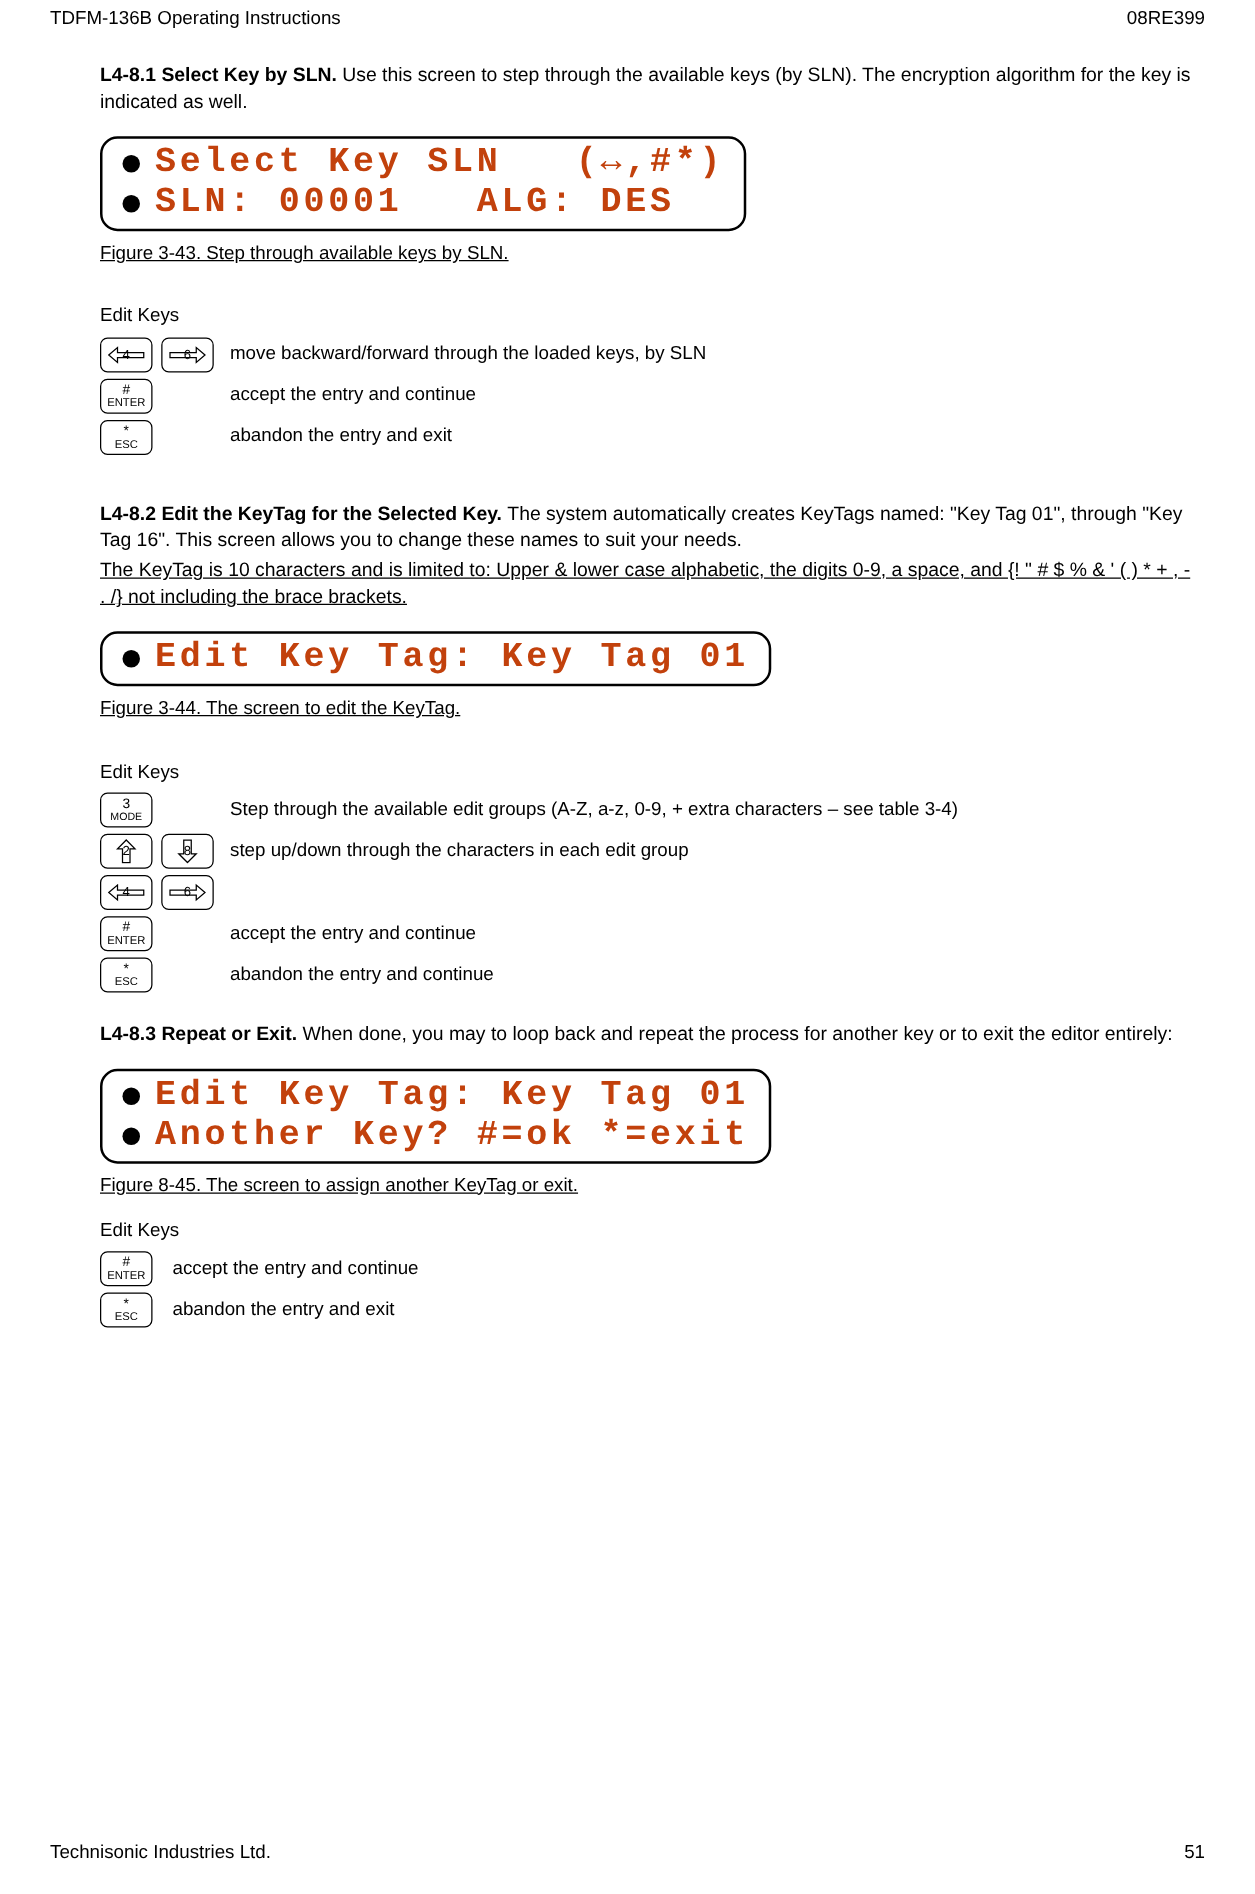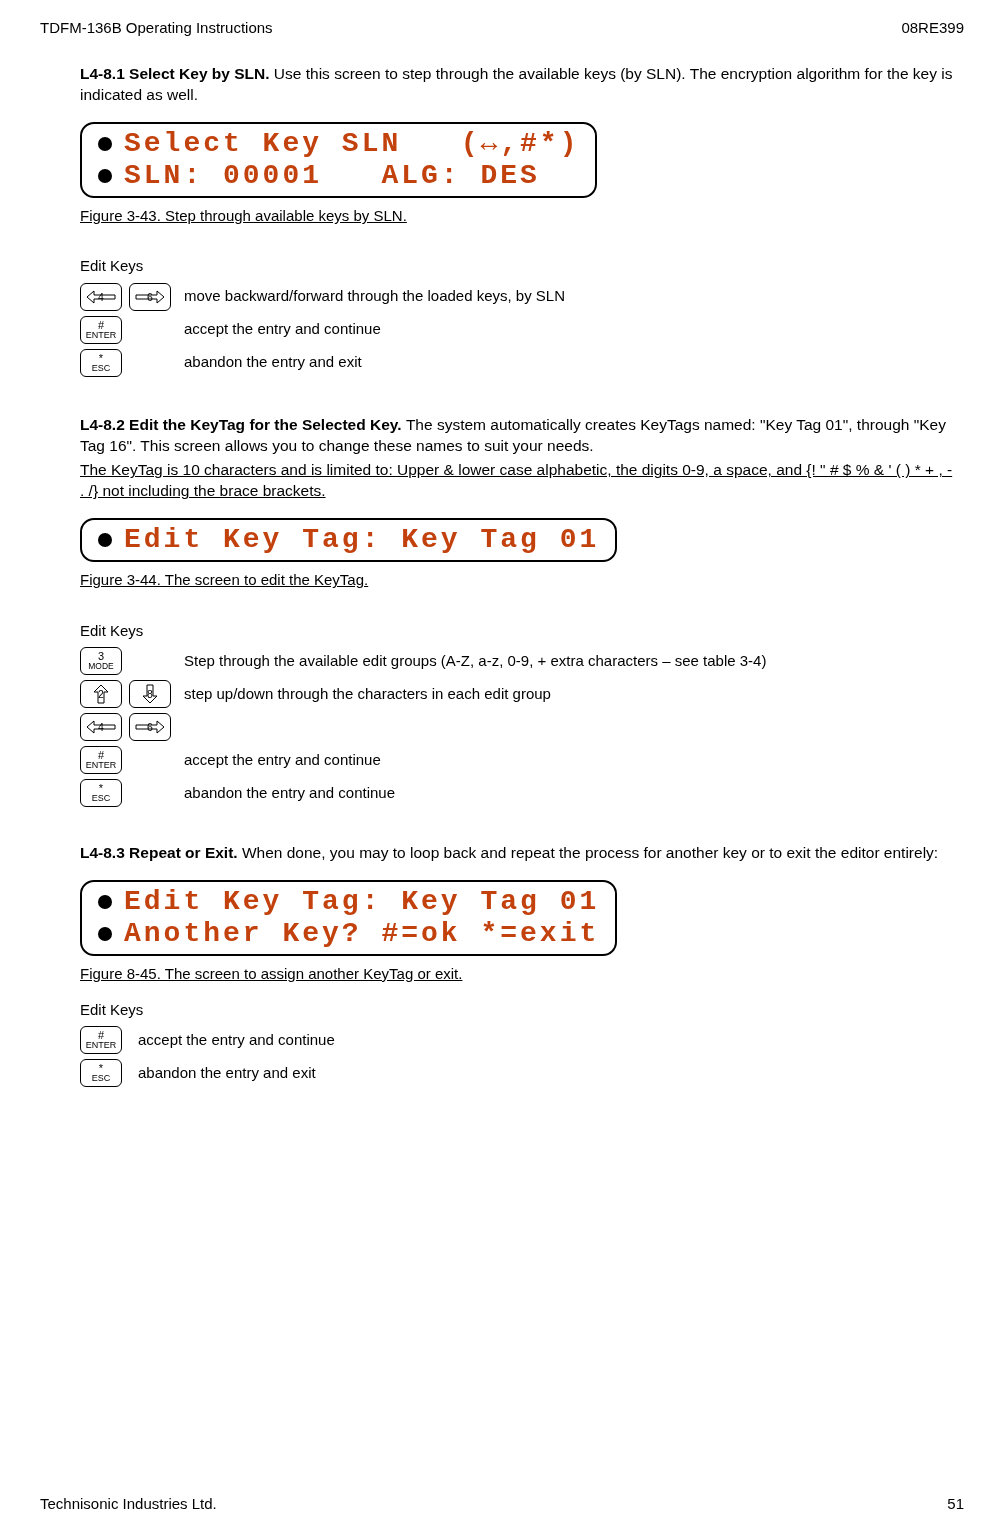--- a/index.html
+++ b/index.html
@@ -8,21 +8,21 @@
       line-height: 1.35;
       margin: 0;
       padding: 0;
       background: white;
       color: black;
     }
     .page {
       width: 1004px;
       height: 1515px;
       box-sizing: border-box;
-      padding: 18px 40px 0 40px;
+      padding: 5px 40px 0 40px;
       position: relative;
     }
     .header-row {
       display: flex;
       justify-content: space-between;
       font-size: 15px;
       margin-bottom: 26px;
     }
     .content {
       padding-left: 40px;
@@ -128,25 +128,25 @@
       font-size: 10.5px;
       top: 50%;
       left: 50%;
       transform: translate(-50%, -50%);
       z-index: 2;
     }
     .section-gap-top {
       margin-top: 38px;
     }
     .section-gap-top-sm {
-      margin-top: 36px;
+      margin-top: 24px;
     }
     .footer-row {
       position: absolute;
-      bottom: 1px;
+      bottom: 23px;
       left: 40px;
       right: 40px;
       display: flex;
       justify-content: space-between;
       font-size: 15px;
     }
   </style>
 </head>
 <body>
 

